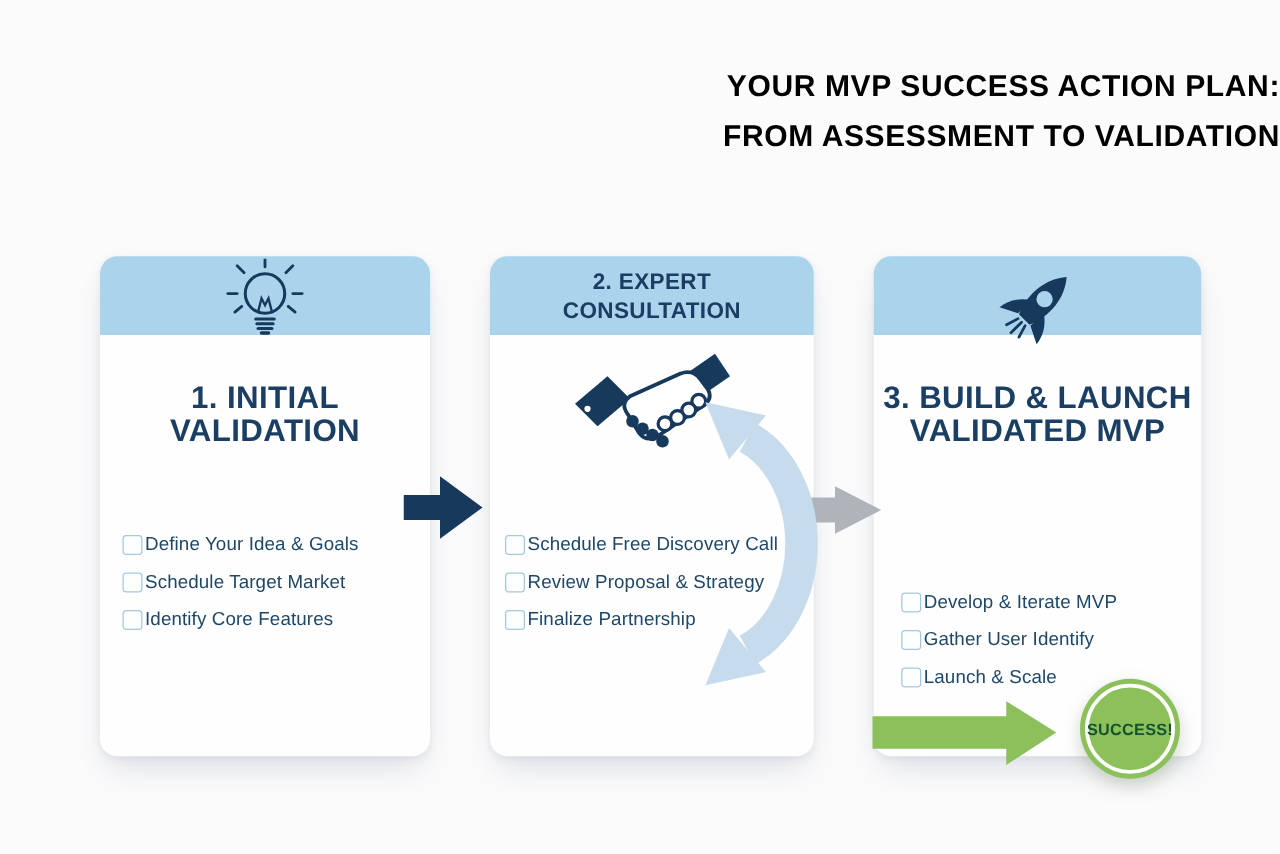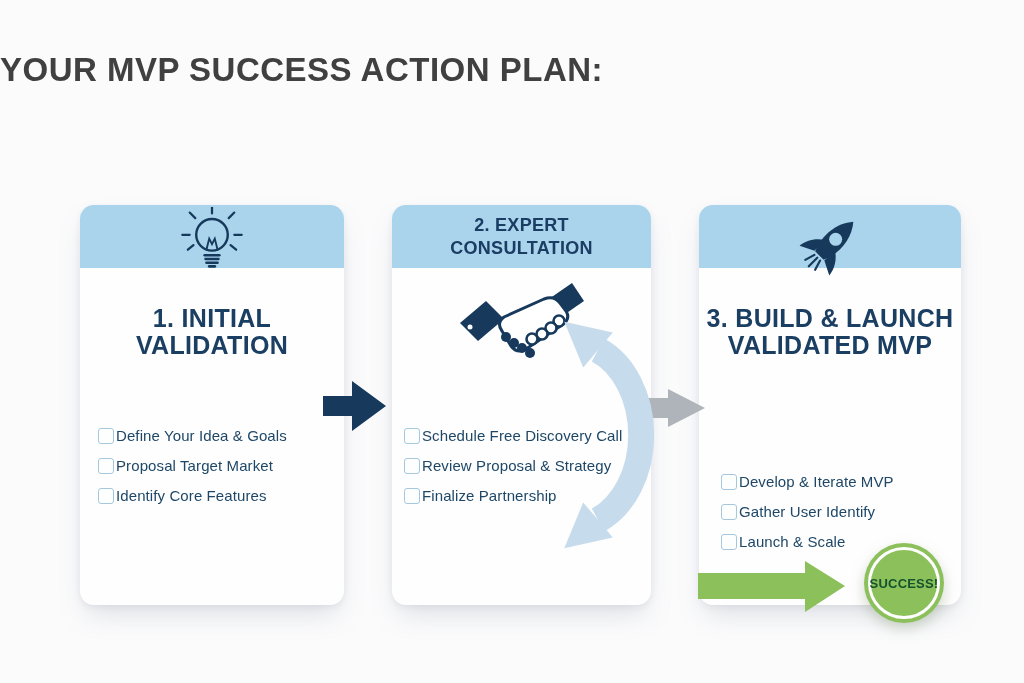--- a/index.html
+++ b/index.html
@@ -4,22 +4,22 @@
 <style>
   html,body{margin:0;padding:0;background:#ffffff;}
   .canvas{
     position:relative;width:1024px;height:683px;margin:0 auto;
     background:#fbfbfc;overflow:hidden;
     font-family:"Liberation Sans",sans-serif;
   }
   
   .main-title{
     position:absolute;top:50px;left:0;width:100%;
-    text-align:left;color:#404040;font-weight:bold;
-    font-size:33px;line-height:40px;letter-spacing:.5px;
+    text-align:right;color:#000000;font-weight:bold;
+    font-size:24px;line-height:40px;letter-spacing:.5px;
   }
   
   .card{
     position:absolute;top:205px;height:400px;
     background:#fefefe;border-radius:14px;
     box-shadow:0 14px 26px -6px rgba(140,152,165,.28), 0 2px 6px rgba(140,152,165,.14);
     padding-left:22px;
   }
   .card1{left:80px;width:242px;}
   .card2{left:392px;width:237px;}
@@ -69,20 +69,21 @@
     color:#14532d;font-weight:bold;font-size:13px;letter-spacing:.2px;
   }
 </style>
 </head>
 <body>
 
 <div class="canvas">
 
   <div class="main-title">
     <div>YOUR MVP SUCCESS ACTION PLAN:</div>
+    <div>FROM ASSESSMENT TO VALIDATION</div>
   </div>
 
   <div class="card card1">
     <div class="card-header">
       <span class="header-icon">
         <svg width="72" height="78" viewBox="-36 -40 72 84">
           <g stroke="#16395c" fill="none" stroke-linecap="round">
             <line x1="-24" y1="-10" x2="-32" y2="-10" stroke-width="2.4"></line>
             <line x1="24" y1="-10" x2="32" y2="-10" stroke-width="2.4"></line>
             <line x1="0" y1="-33" x2="0" y2="-40" stroke-width="2.4"></line>
@@ -104,21 +105,21 @@
       <div>1. INITIAL</div>
       <div>VALIDATION</div>
     </div>
     <div class="checklist">
       <div class="check-row">
         <span class="checkbox"></span>
         <span class="check-label">Define Your Idea &amp; Goals</span>
       </div>
       <div class="check-row">
         <span class="checkbox"></span>
-        <span class="check-label">Proposal Target Market</span>
+        <span class="check-label">Schedule Target Market</span>
       </div>
       <div class="check-row">
         <span class="checkbox"></span>
         <span class="check-label">Identify Core Features</span>
       </div>
     </div>
   </div>
 
   <div class="card card2">
     <div class="card-header">

